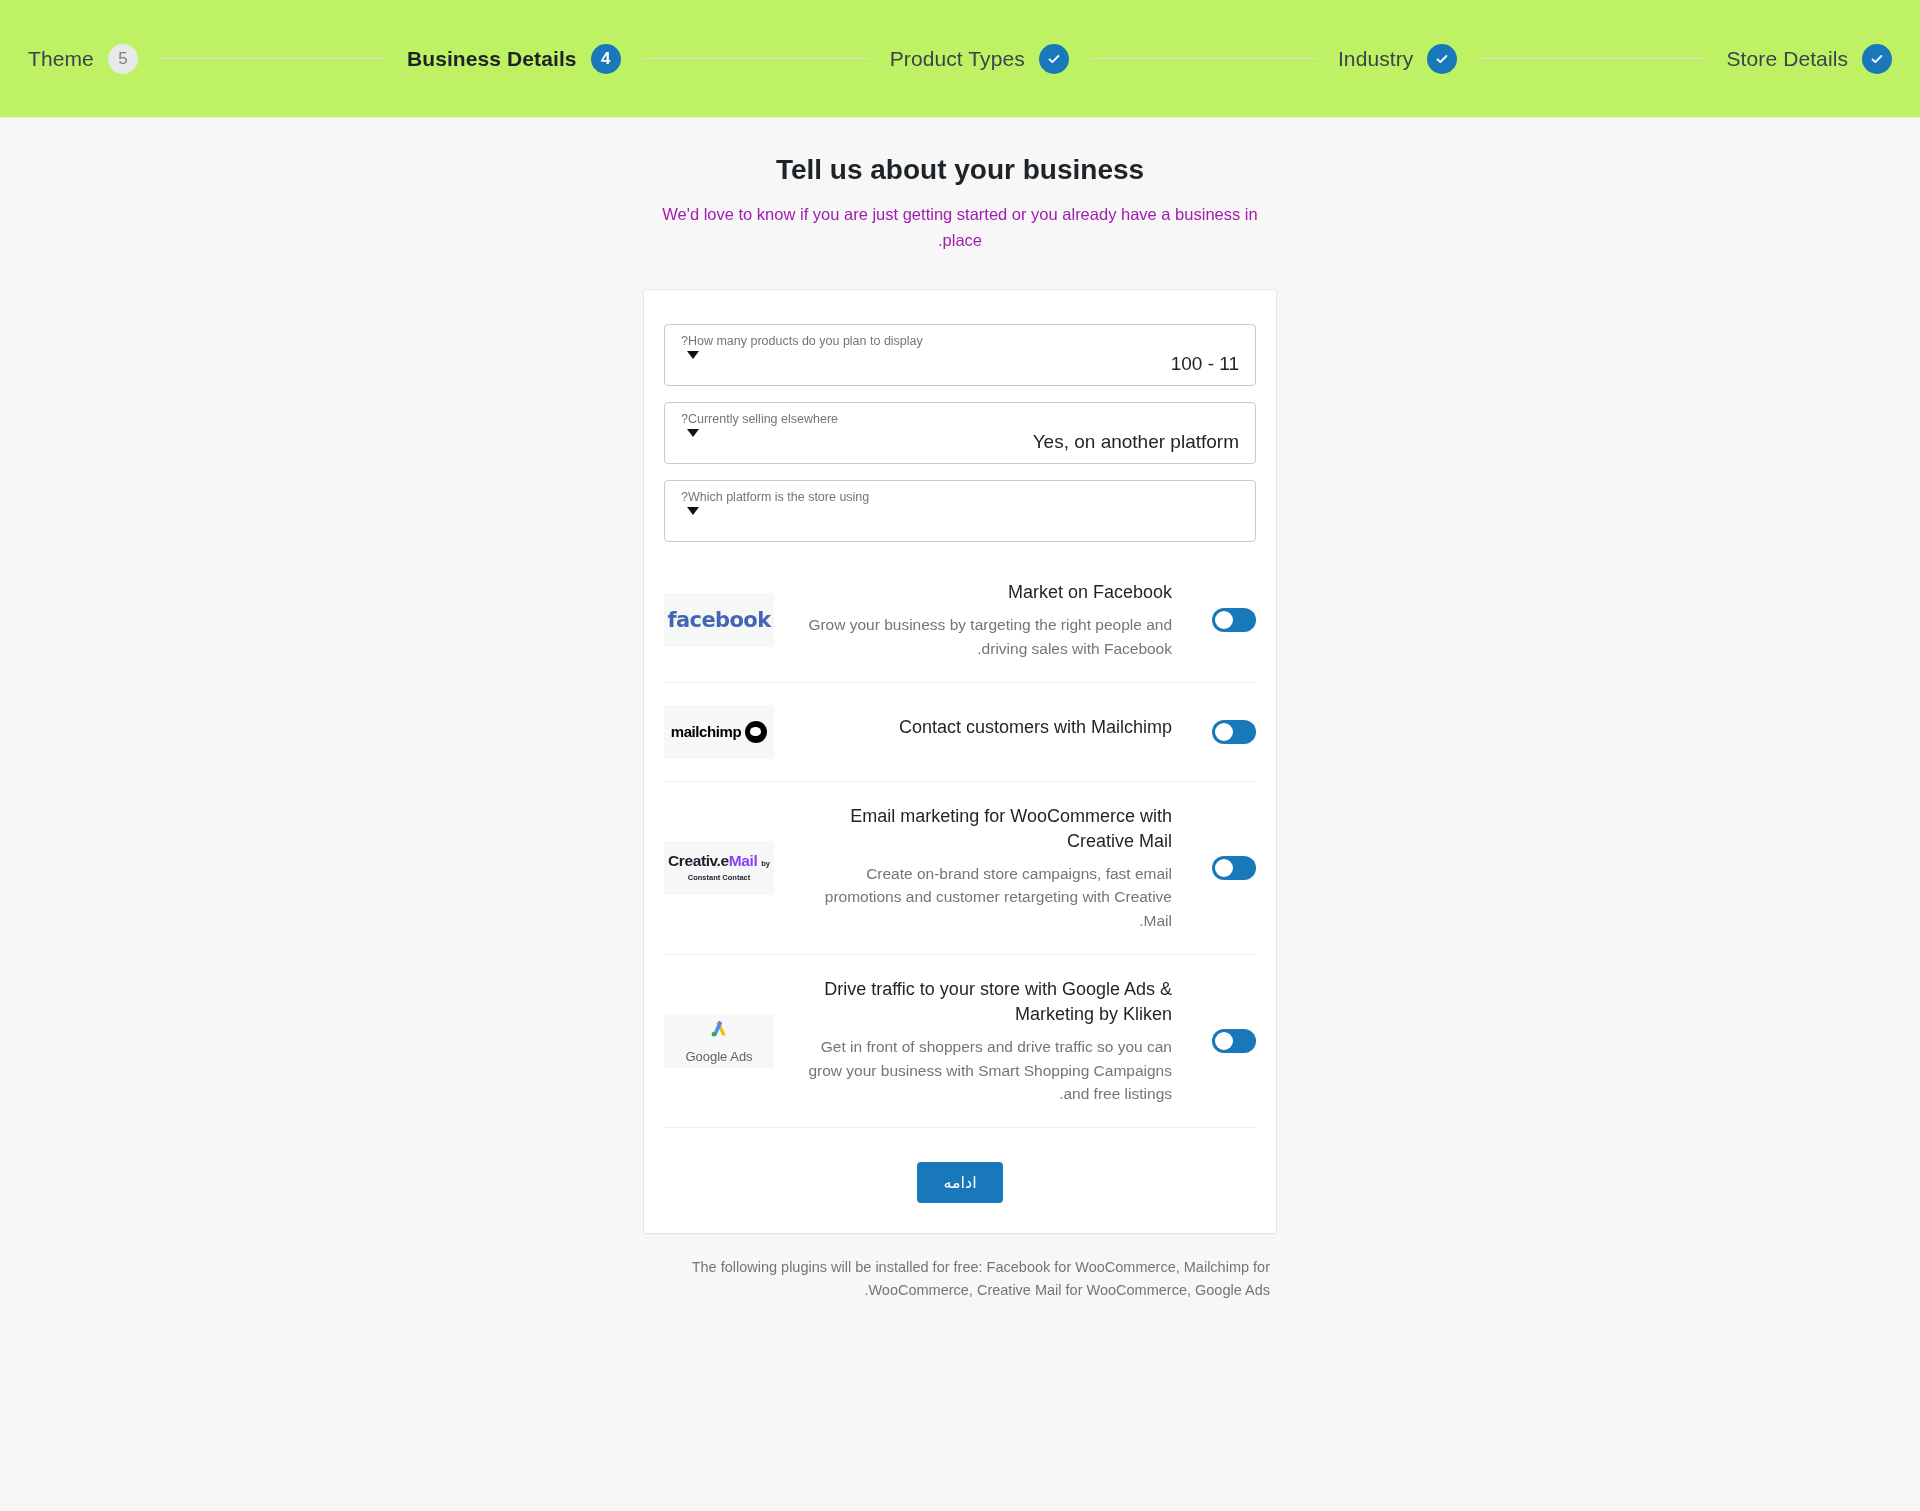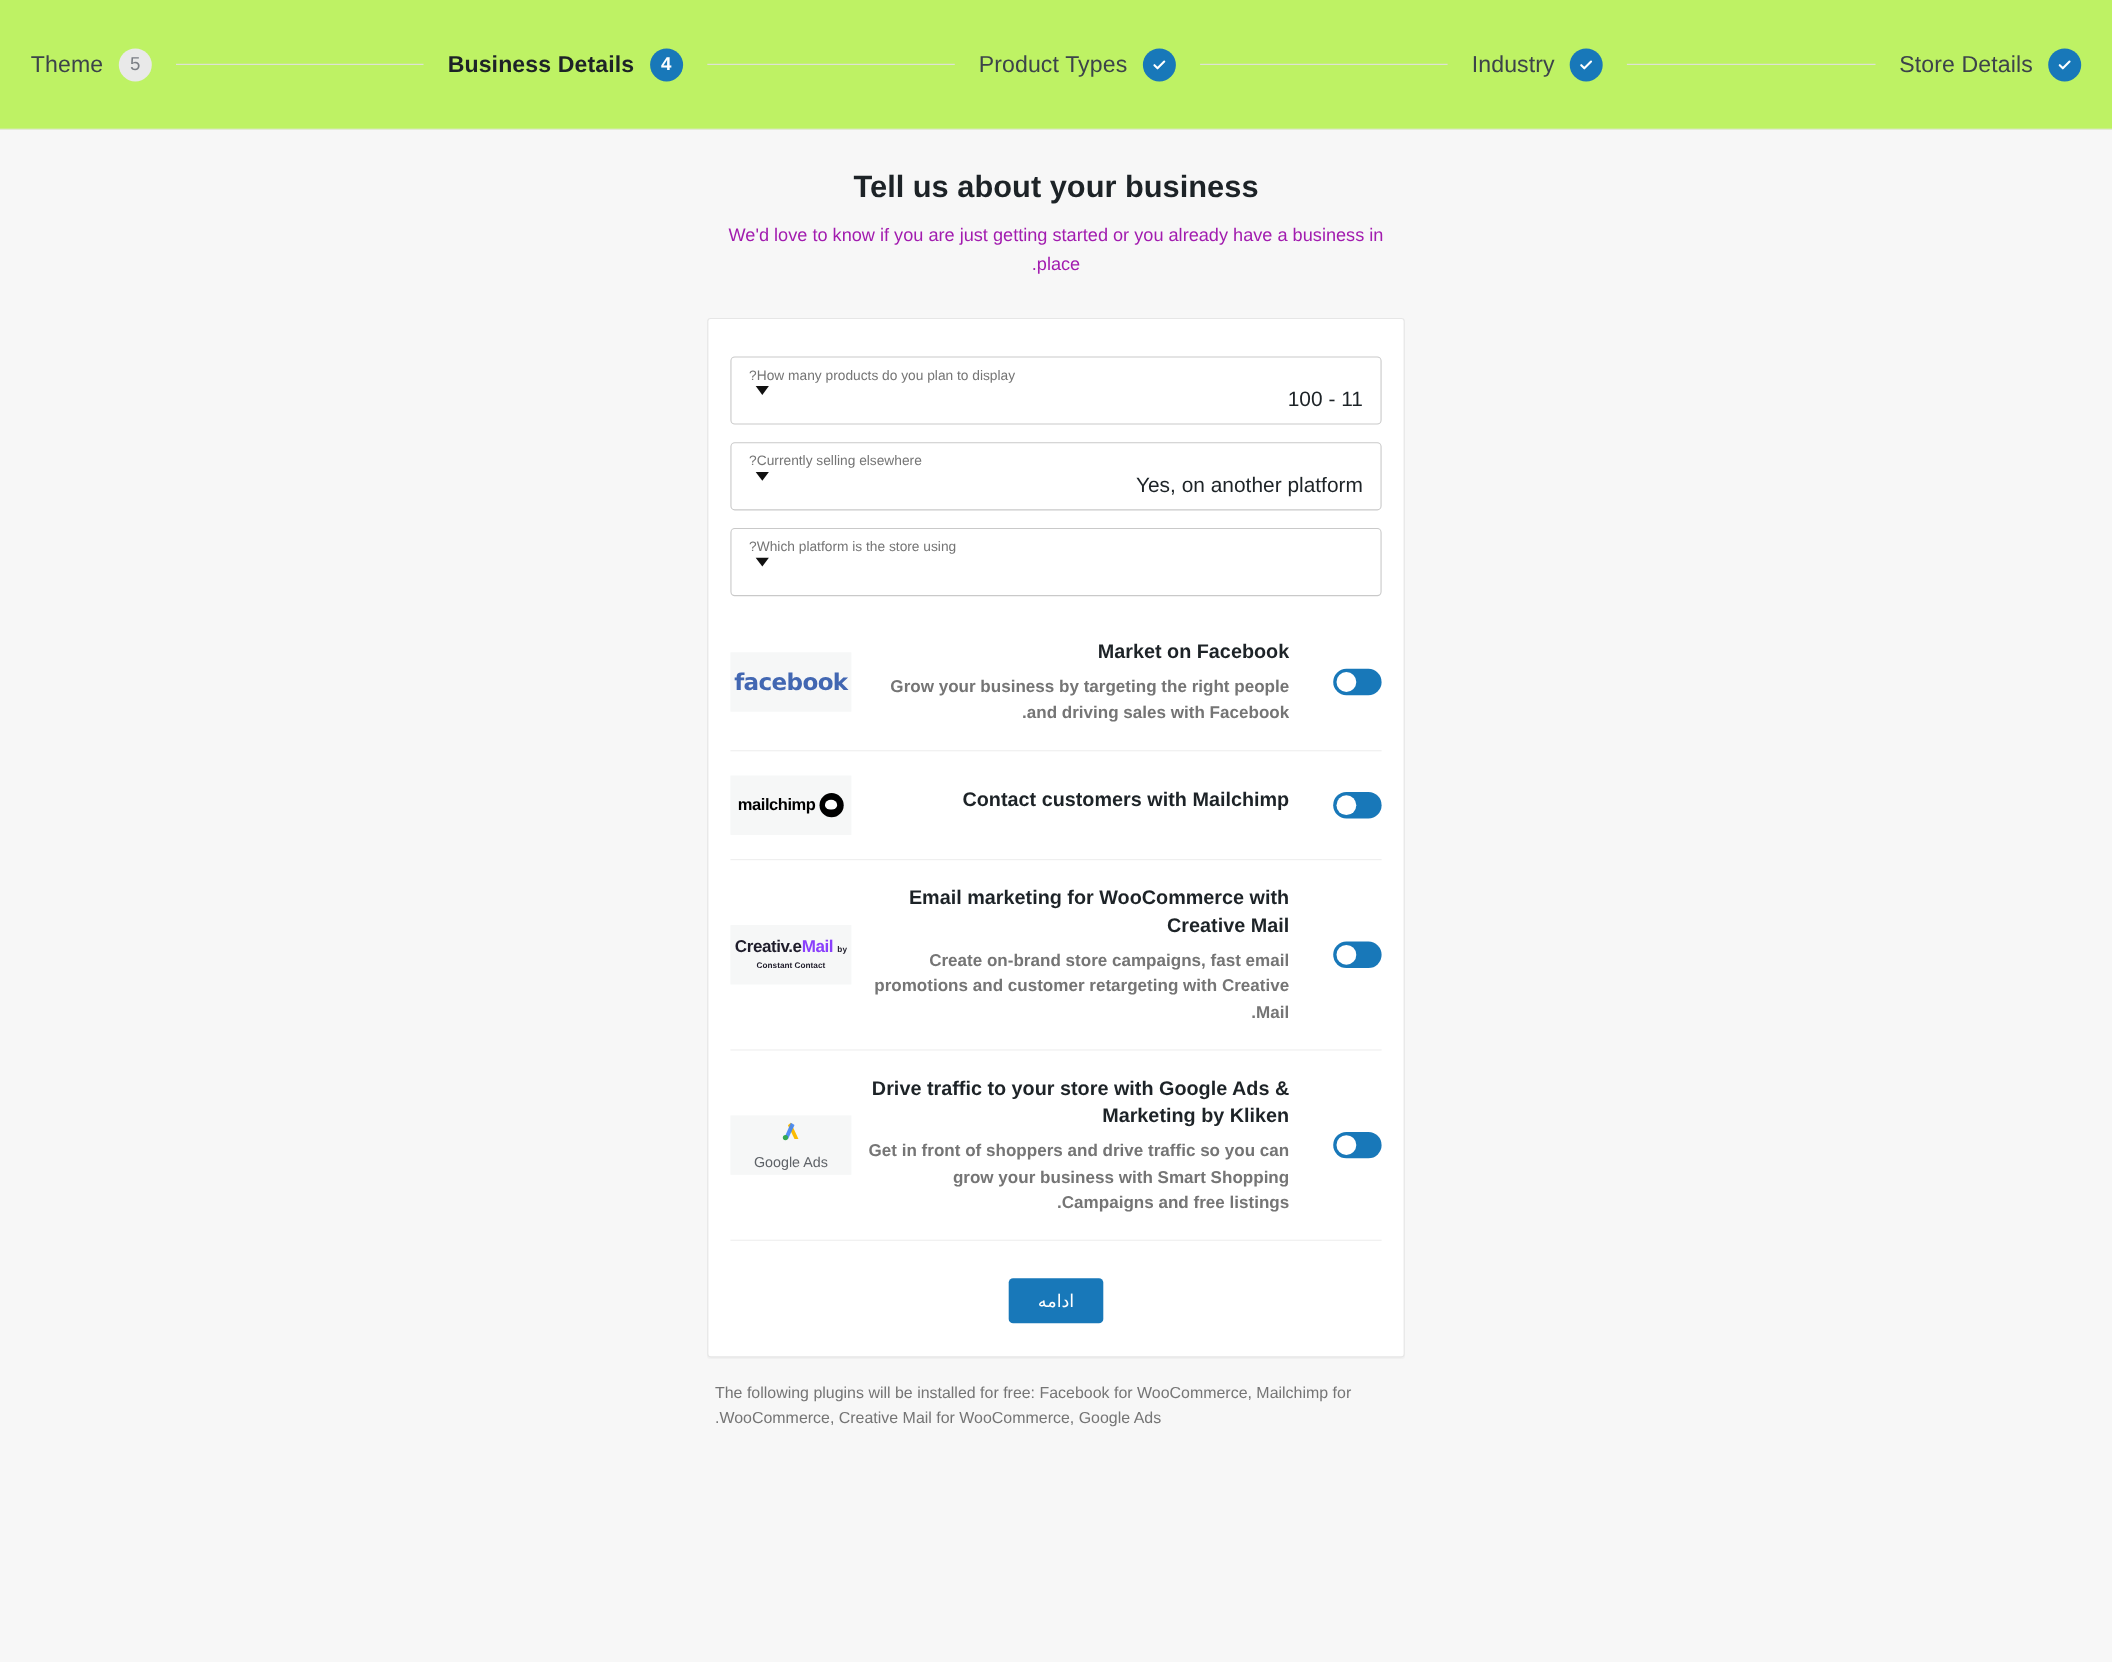--- a/index.html
+++ b/index.html
@@ -193,21 +193,20 @@
     font-size: 7.5px; font-weight: bold; color: #1f1d2b; margin-top: 2px;
   }
   .logo-googleads { display: flex; align-items: center; gap: 6px; flex-direction: column; }
   .logo-googleads .ga-text { color: #5f6368; font-size: 13px; }
 
   .plugin-text {
     flex: 1 1 auto;
     order: 2;
     padding: 0 22px 0 14px;
     text-align: right;
-    font-weight: bold;
   }
   .plugin-title {
     font-size: 18px;
     color: #1d2327;
     line-height: 1.4;
     margin-bottom: 8px;
   }
   .plugin-desc {
     font-size: 15.5px;
     color: #757575;
@@ -244,21 +243,21 @@
     border-radius: 4px;
     font-size: 16px;
     padding: 11px 26px;
     cursor: pointer;
     font-family: "DejaVu Sans", sans-serif;
   }
 
   .footnote {
     width: 620px;
     margin: 22px auto 8px auto;
-    text-align: left;
+    text-align: right;
     font-size: 14.5px;
     line-height: 1.55;
     color: #757575;
   }
 </style>
 </head>
 <body>
 
 <div class="stepper-bar">
 

